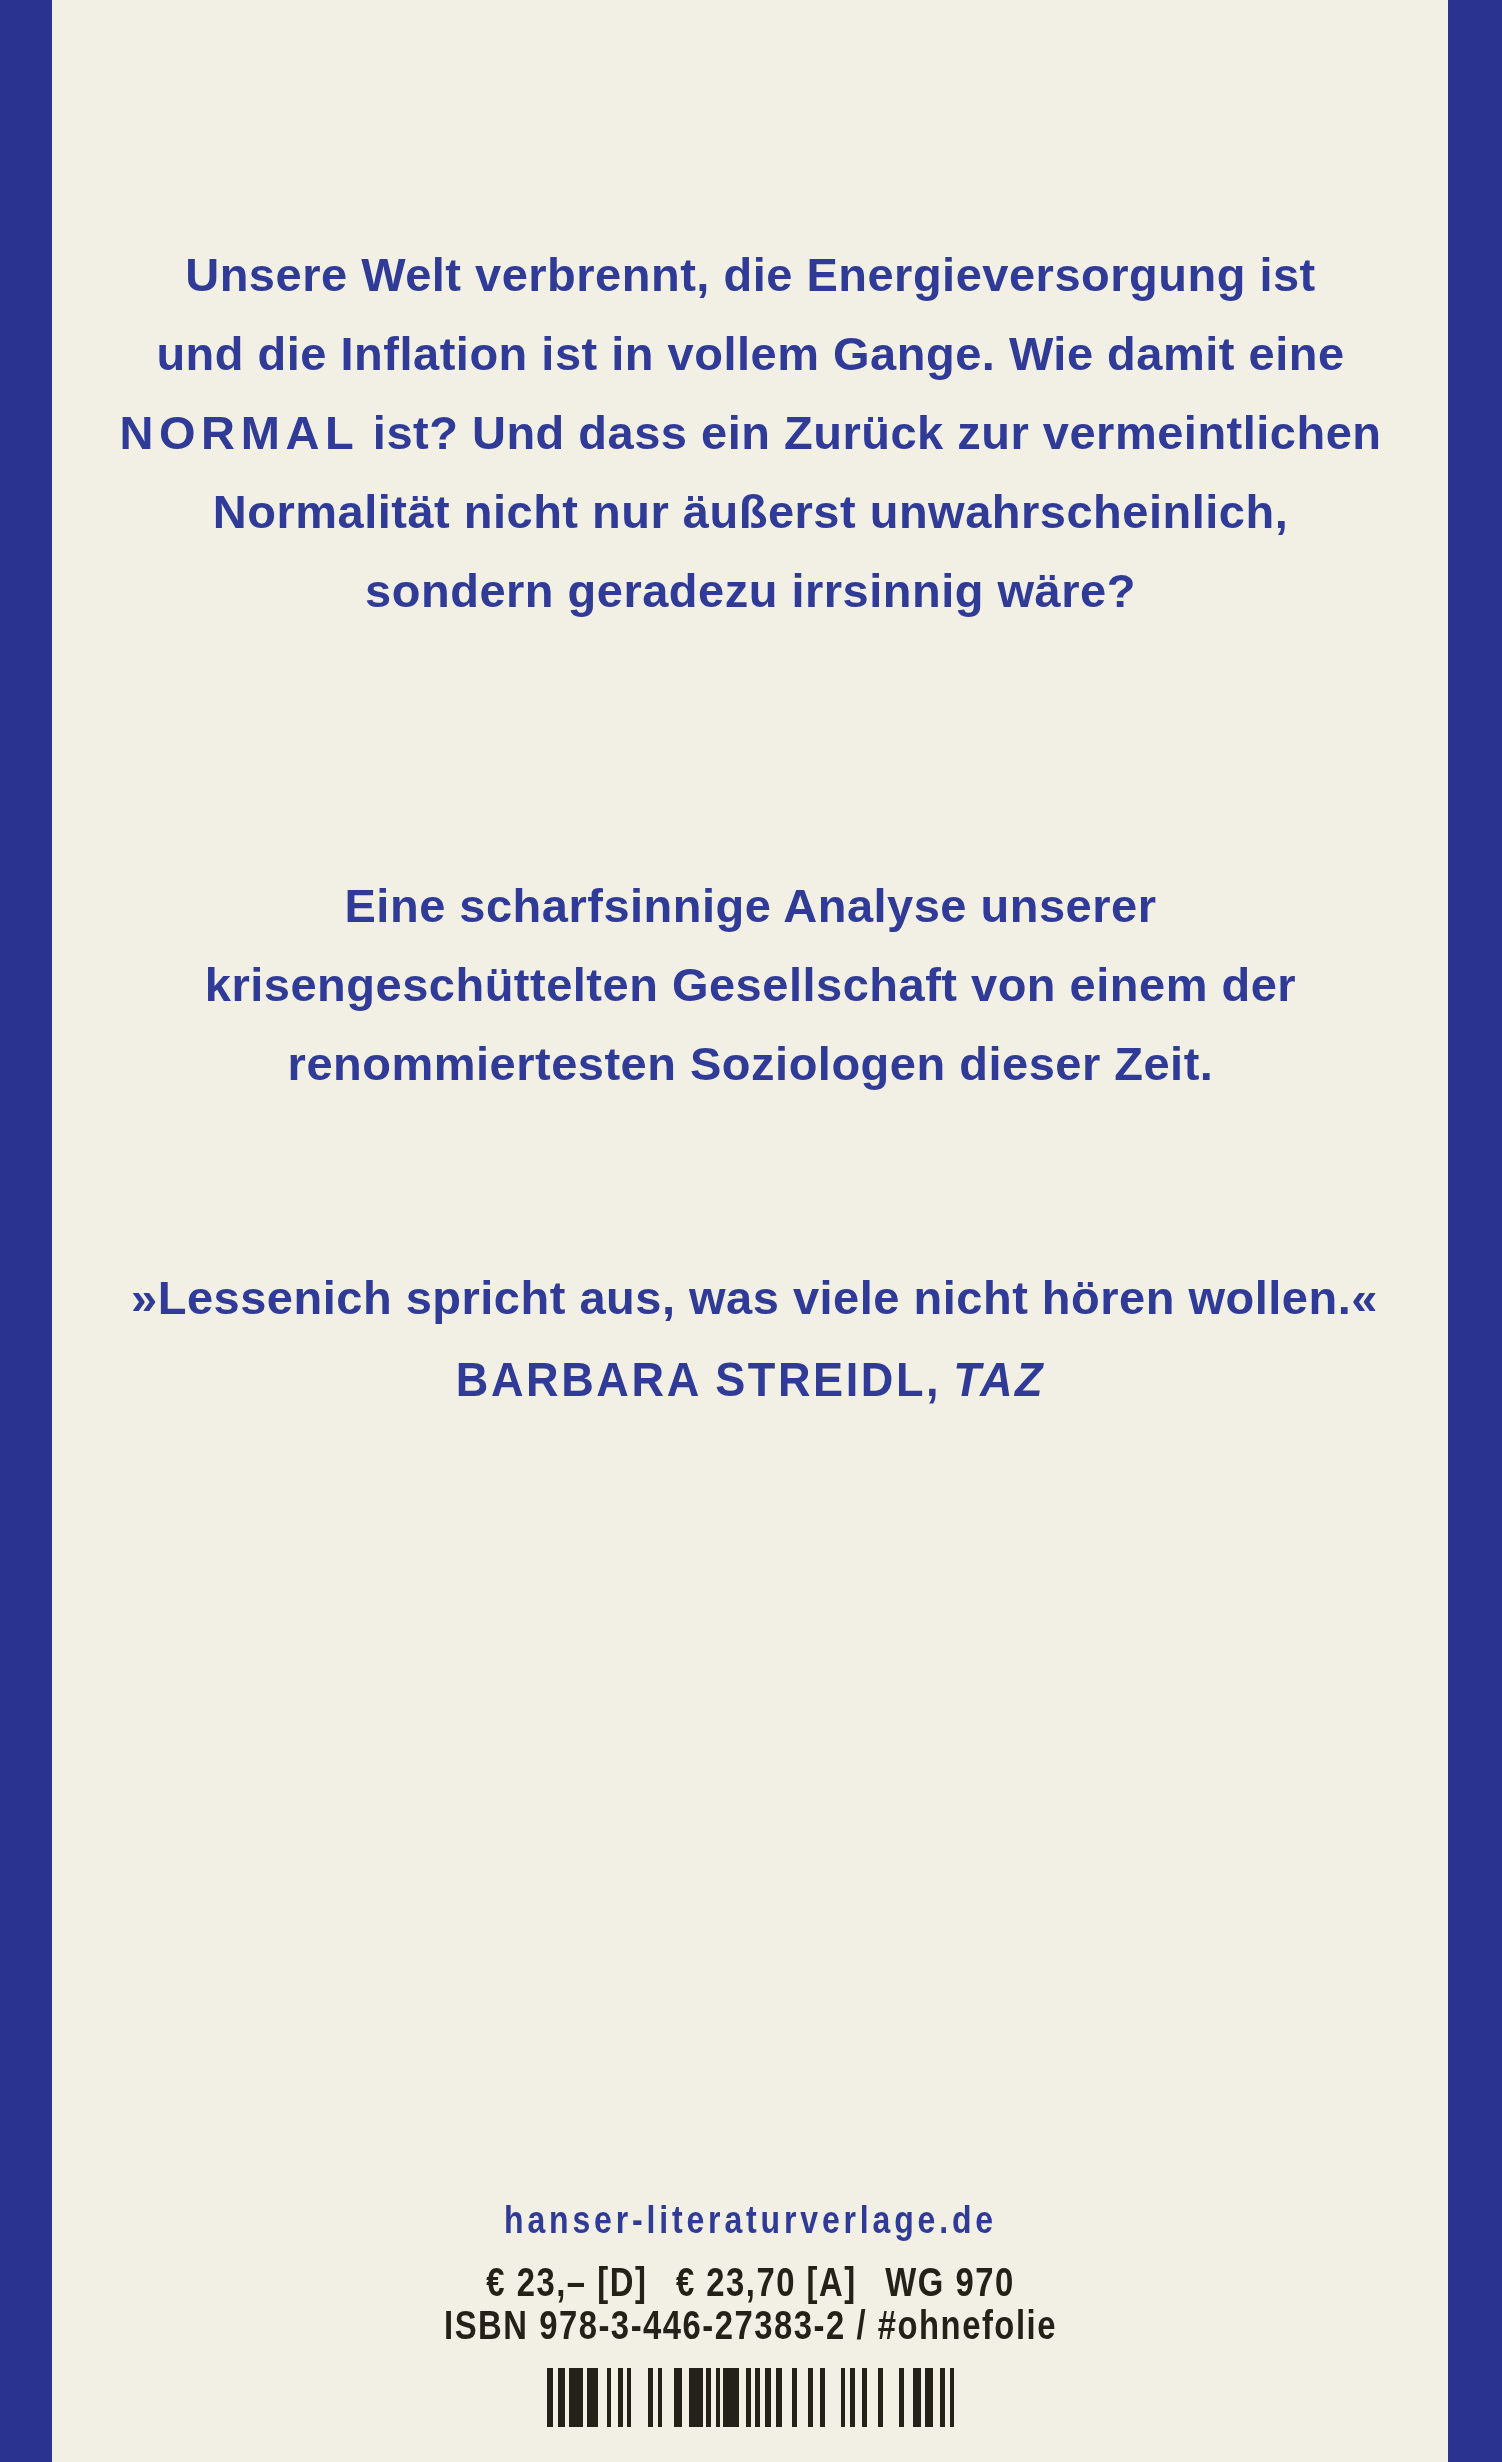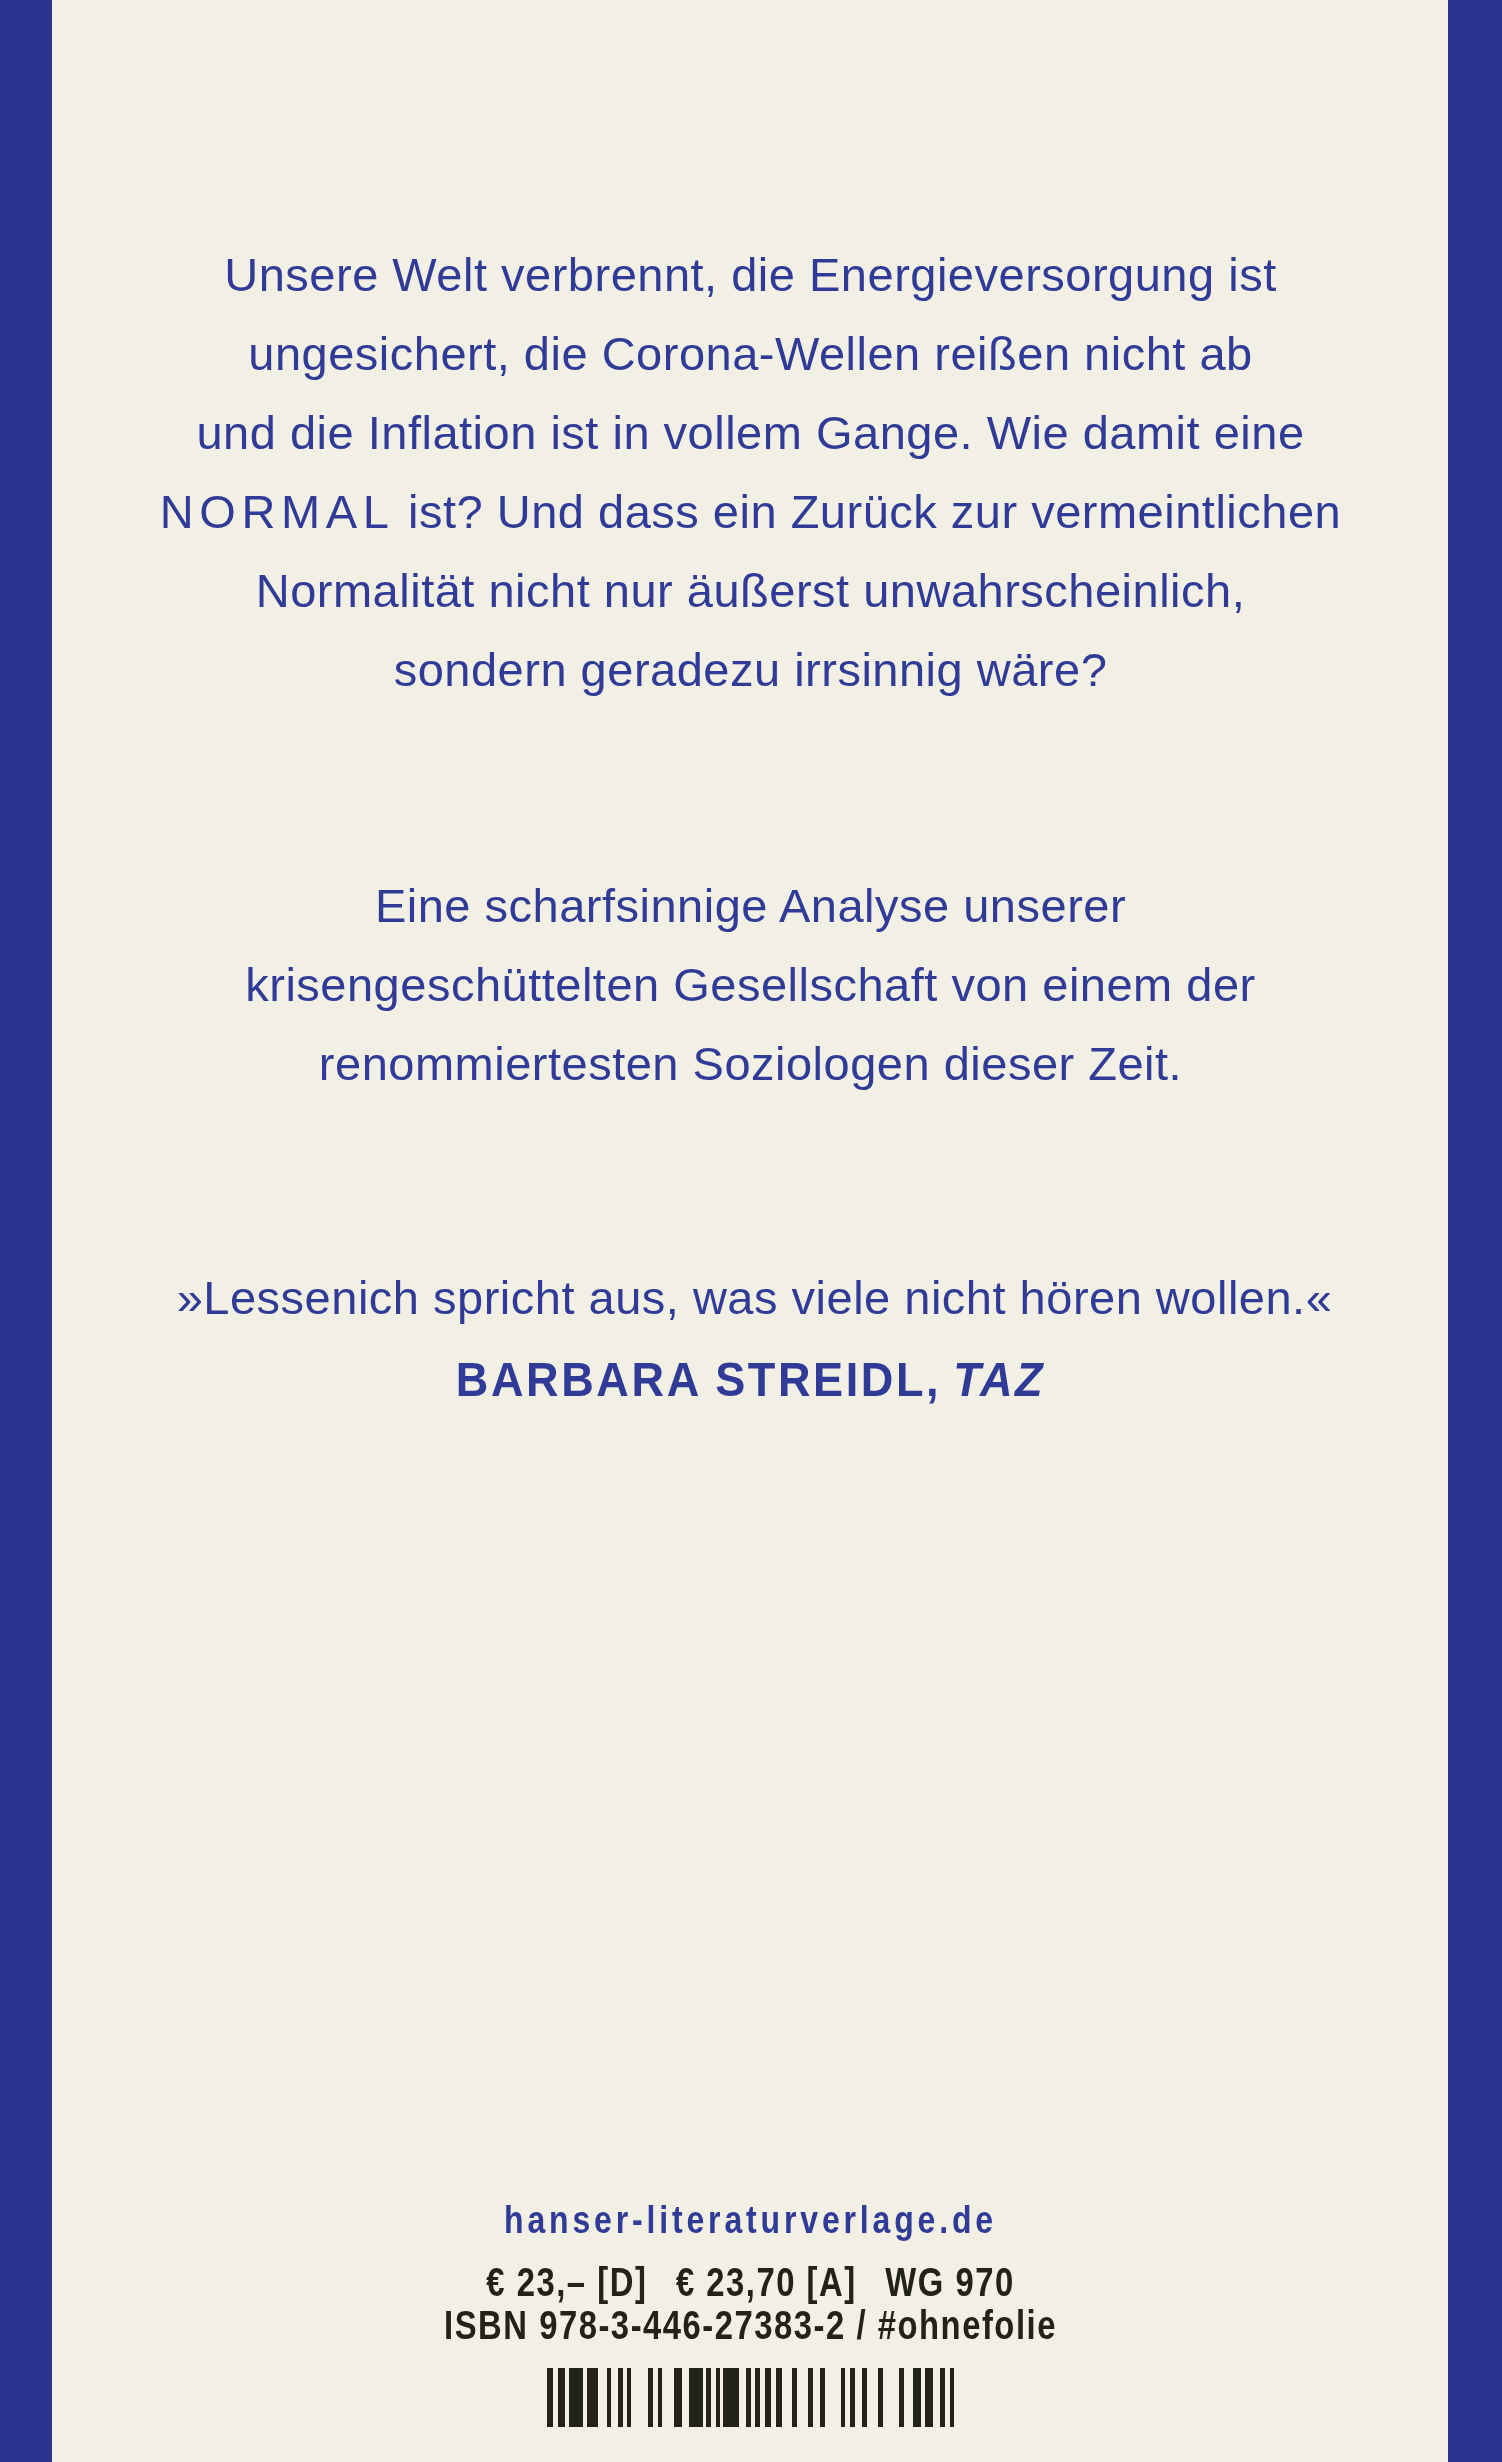--- a/index.html
+++ b/index.html
@@ -20,20 +20,21 @@
   .bar-left{left:0;width:52px;}
   .bar-right{right:0;width:54px;}
 
   .textblock{
     position:absolute;left:53px;right:54px;
     text-align:center;
     color:var(--text-blue);
     font-size:47px;
     line-height:79px;
     letter-spacing:0.5px;
+    font-weight:bold;
   }
   .blurb{top:235px;}
   .summary{top:866px;}
   .quote{top:1258px;padding-left:8px;}
   .caps{letter-spacing:5.6px;}
 
   .attribution{
     position:absolute;left:53px;right:54px;top:1344px;
     text-align:center;
     color:var(--text-blue);
@@ -76,21 +77,20 @@
 </style>
 </head>
 <body>
 
 <div class="cover">
   <div class="bar bar-left"></div>
   <div class="bar bar-right"></div>
 
   <div class="textblock blurb">
     <div>Unsere Welt verbrennt, die Energieversorgung ist</div>
-    <div>ungesichert, die Corona-Wellen reißen nicht ab</div>
     <div>und die Inflation ist in vollem Gange. Wie damit eine</div>
     <div><span class="caps">NORMAL</span><span> ist? Und dass ein Zurück zur vermeintlichen</span></div>
     <div>Normalität nicht nur äußerst unwahrscheinlich,</div>
     <div>sondern geradezu irrsinnig wäre?</div>
   </div>
 
   <div class="textblock summary">
     <div>Eine scharfsinnige Analyse unserer</div>
     <div>krisengeschüttelten Gesellschaft von einem der</div>
     <div>renommiertesten Soziologen dieser Zeit.</div>

